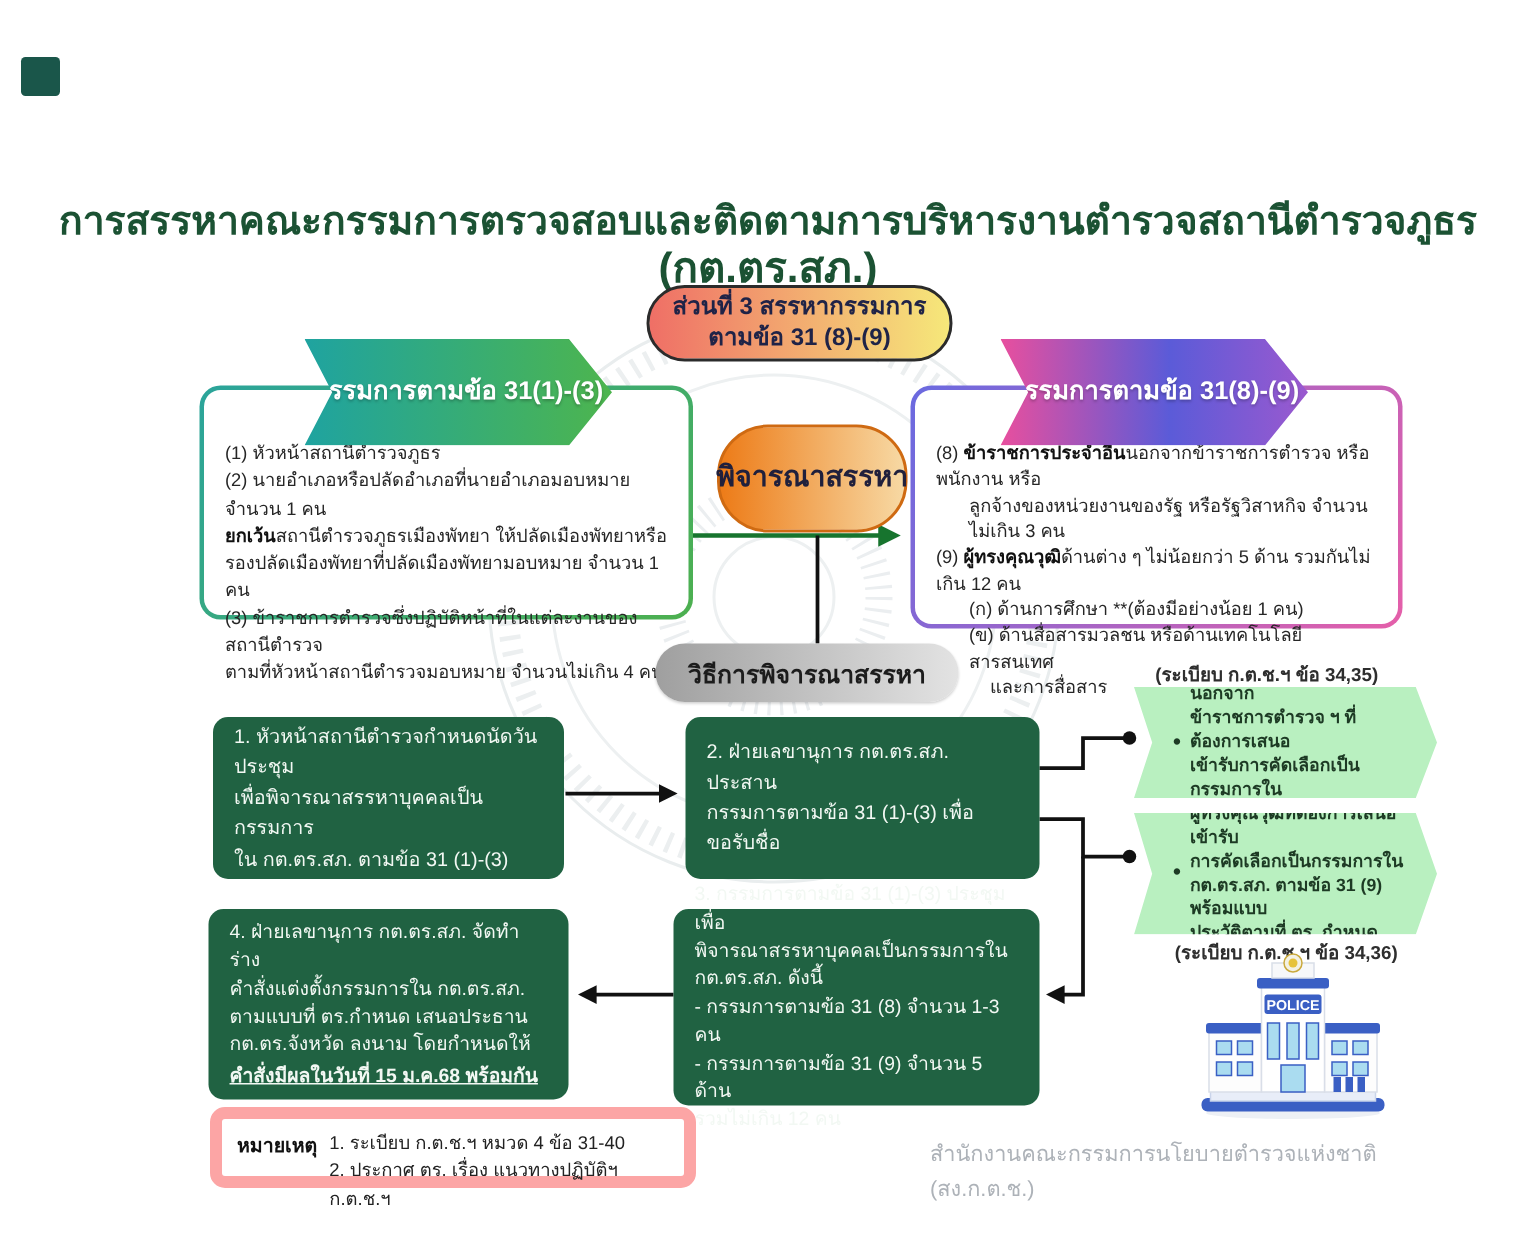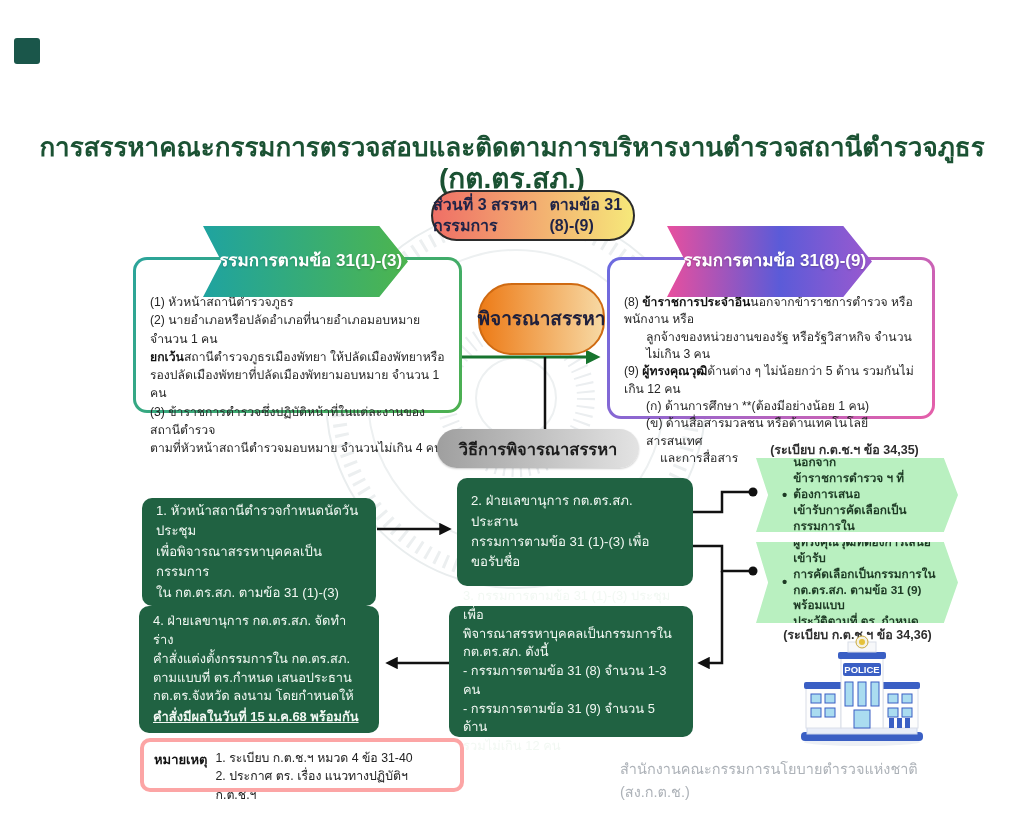--- a/index.html
+++ b/index.html
@@ -13,21 +13,21 @@
 
   
   .corner-square{left:14px;top:38px;width:26px;height:26px;background:#1a564a;border-radius:3px;z-index:2;}
 
   
   .title1{left:0;top:126px;width:1024px;text-align:center;font-size:26px;font-weight:700;color:#1b5233;z-index:2;}
   .title2{left:0;top:156px;width:1024px;text-align:center;font-size:28px;font-weight:800;color:#1b5233;z-index:2;}
 
   
   .section-badge{left:431px;top:190px;width:200px;height:47px;border:2px solid #2b2b2b;border-radius:26px;
-    background:linear-gradient(90deg,#ef6f66,#f6e87a);display:flex;flex-direction:row;justify-content:center;
+    background:linear-gradient(90deg,#ef6f66,#f6e87a);display:flex;flex-direction:column;justify-content:center;
     align-items:center;z-index:3;color:#1f2347;font-weight:800;font-size:16px;line-height:1.3;}
 
   
   .arrow-banner{height:71px;width:205px;clip-path:polygon(0% 0%,86% 0%,100% 50%,86% 100%,0% 100%,9% 50%);
     display:flex;flex-direction:row;justify-content:center;align-items:center;z-index:3;
     color:#fff;font-weight:800;font-size:17px;line-height:1.18;text-shadow:0 1px 2px rgba(0,0,0,.25);}
   .arrow-banner.left{left:203px;top:226px;background:linear-gradient(90deg,#1fa3a0,#4db54e);}
   .arrow-banner.right{left:667px;top:226px;background:linear-gradient(90deg,#e84f9e,#5b5bd8 55%,#9b59cf);}
 
   
@@ -49,40 +49,40 @@
 
   
   .method-pill{left:437px;top:429px;width:202px;height:39px;border-radius:20px;
     background:linear-gradient(90deg,#9f9f9f,#e3e3e3);display:flex;justify-content:center;align-items:center;
     z-index:2;color:#1c1c1c;font-weight:800;font-size:16.5px;box-shadow:0 1px 2px rgba(0,0,0,.2);}
 
   
   .step{background:#206242;border-radius:10px;color:#f2f8f3;font-size:13.2px;line-height:1.55;
     display:flex;flex-direction:column;justify-content:center;z-index:2;box-sizing:border-box;padding:10px 14px;}
   .step .txt{white-space:pre-line;}
-  .step.s1{left:142px;top:498px;width:234px;height:108px;}
+  .step.s1{left:142px;top:478px;width:234px;height:108px;}
   .step.s2{left:457px;top:478px;width:236px;height:108px;}
   .step.s3{left:449px;top:606px;width:244px;height:131px;font-size:12.9px;line-height:1.45;}
   .step.s4{left:139px;top:606px;width:240px;height:127px;font-size:12.9px;line-height:1.45;}
   .step .hl{font-weight:800;text-decoration:underline;margin-top:2px;}
 
   
   .reg-label{font-size:12.5px;font-weight:600;color:#2e2e2e;text-align:center;z-index:2;}
   .reg-top{left:742px;top:440px;width:205px;}
   .reg-bottom{left:760px;top:625px;width:195px;}
   .ribbon{background:#b9f0c0;clip-path:polygon(0% 0%,93% 0%,100% 50%,93% 100%,0% 100%,6% 50%);
     display:flex;align-items:center;gap:6px;z-index:2;box-sizing:border-box;padding:6px 20px 6px 26px;
     color:#1d3a24;font-size:11.8px;font-weight:600;line-height:1.35;}
   .ribbon .txt{white-space:pre-line;}
   .ribbon.r1{left:756px;top:458px;width:202px;height:74px;}
   .ribbon.r2{left:756px;top:542px;width:202px;height:81px;}
   .ribbon .bullet{font-size:15px;}
 
   
-  .note-box{left:140px;top:738px;width:324px;height:54px;border:4px solid #fca5a5;border-radius:10px;
+  .note-box{left:140px;top:738px;width:324px;height:54px;border:8px solid #fca5a5;border-radius:10px;
     background:#fff;display:flex;gap:8px;box-sizing:border-box;padding:7px 10px;z-index:2;}
   .note-box .label{font-weight:800;font-size:13px;color:#111;white-space:nowrap;}
   .note-box .lines{font-size:12.3px;color:#222;line-height:1.5;}
 
   
   .footer{left:620px;top:757px;width:370px;text-align:left;font-size:14.5px;color:#adb2b8;z-index:2;}
 
   
   .police{left:797px;top:634px;z-index:2;}
 </style>

